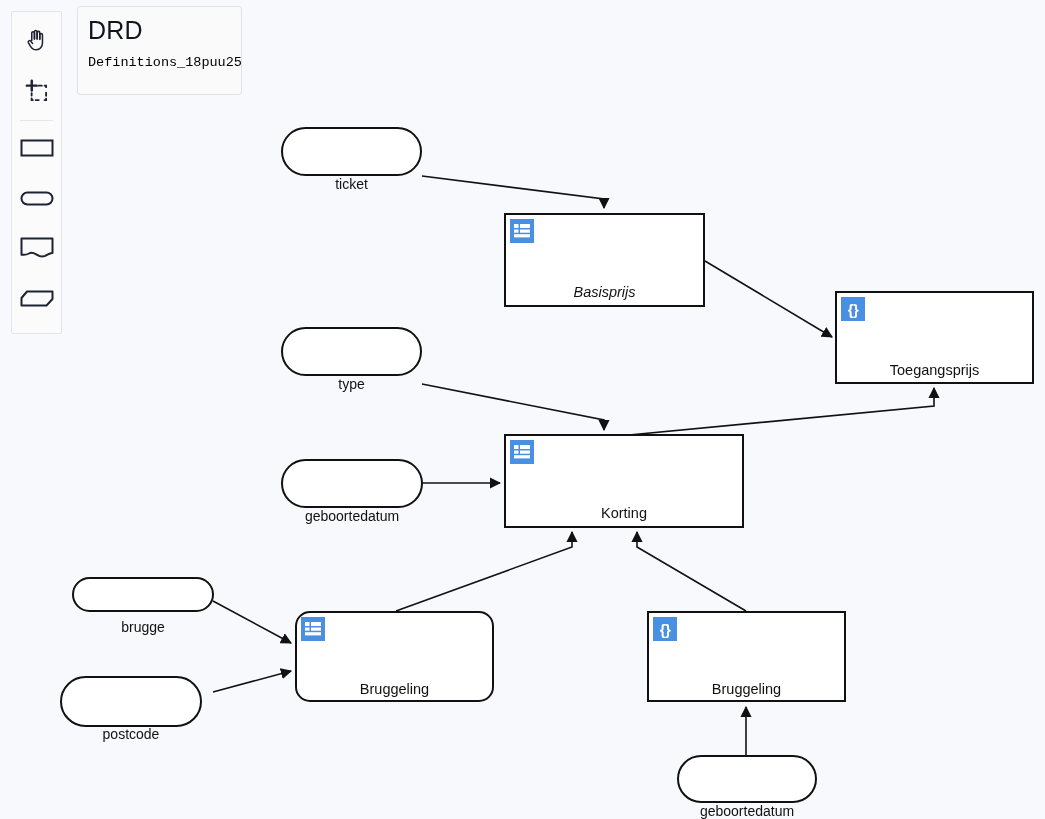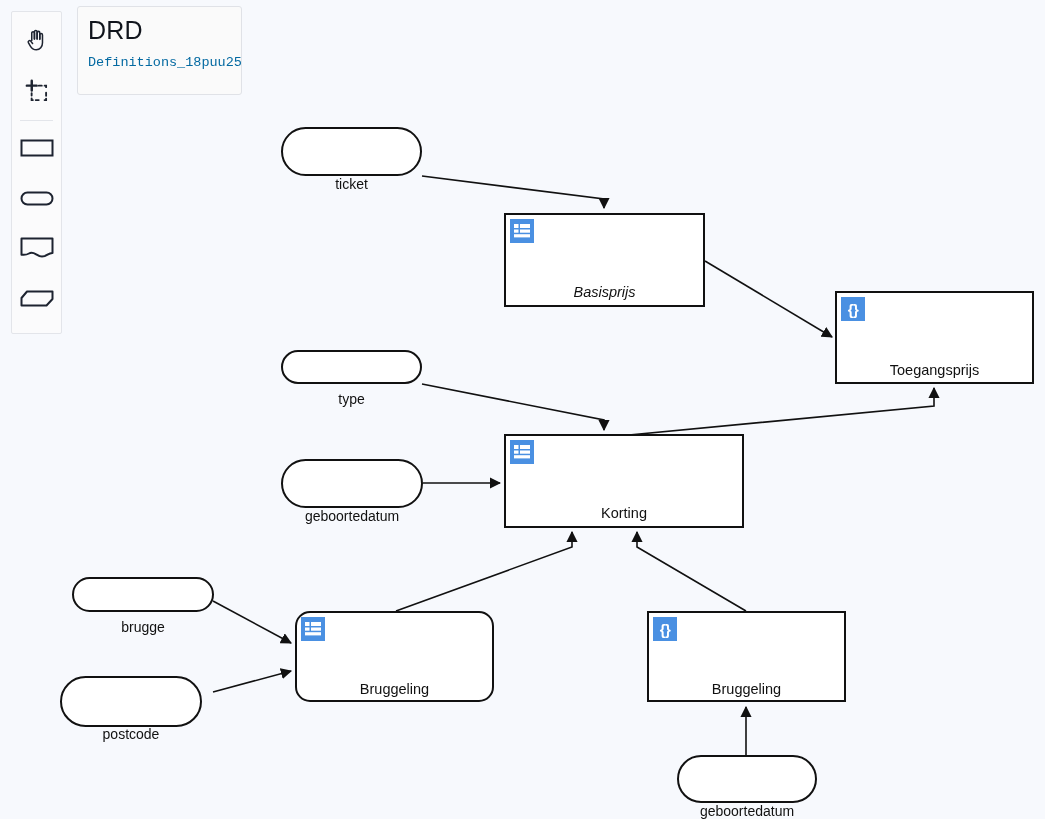--- a/index.html
+++ b/index.html
@@ -77,21 +77,21 @@
     font-family: "Liberation Sans", sans-serif;
     font-size: 25px;
     line-height: 30px;
     color: #10141c;
     letter-spacing: .2px;
   }
   #drd-subtitle {
     font-family: "Liberation Mono", monospace;
     font-size: 13.5px;
     line-height: 18px;
-    color: #0369a1;
+    color: #000000;
     margin-top: 9px;
   }
 
   
   .node {
     position: absolute;
     box-sizing: border-box;
     background: #ffffff;
     cursor: pointer;
     z-index: 10;
@@ -179,21 +179,21 @@
           </svg>
         </div>
         <div class="node-label">Basisprijs</div>
       </div>
       <div class="node decision" style="left: 835px; top: 291px; width: 199px; height: 93px;">
         <div class="dmn-badge">
           <span class="badge-feel">{}</span>
         </div>
         <div class="node-label">Toegangsprijs</div>
       </div>
-      <div class="node input-data" style="left: 281px; top: 350px; width: 141px; height: 34px;">
+      <div class="node input-data" style="left: 281px; top: 327px; width: 141px; height: 49px;">
         <div class="node-label">type</div>
       </div>
       <div class="node decision" style="left: 504px; top: 434px; width: 240px; height: 94px;">
         <div class="dmn-badge">
           <svg width="16" height="14" viewBox="0 0 16 14">
             <rect x="0" y="0" width="4.5" height="4" fill="#ffffff"></rect>
             <rect x="6" y="0" width="10" height="4" fill="#ffffff"></rect>
             <rect x="0" y="5.5" width="4.5" height="3.2" fill="#ffffff"></rect>
             <rect x="6" y="5.5" width="10" height="3.2" fill="#ffffff"></rect>
             <rect x="0" y="10.2" width="16" height="3.2" fill="#ffffff"></rect>

